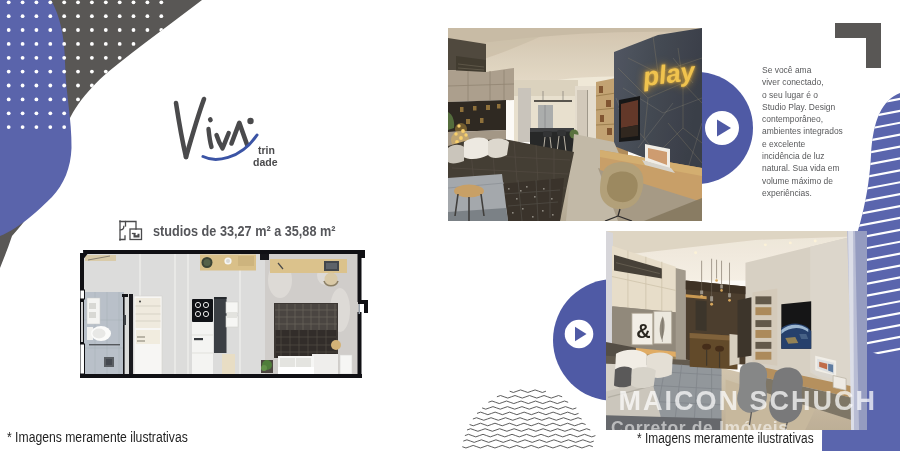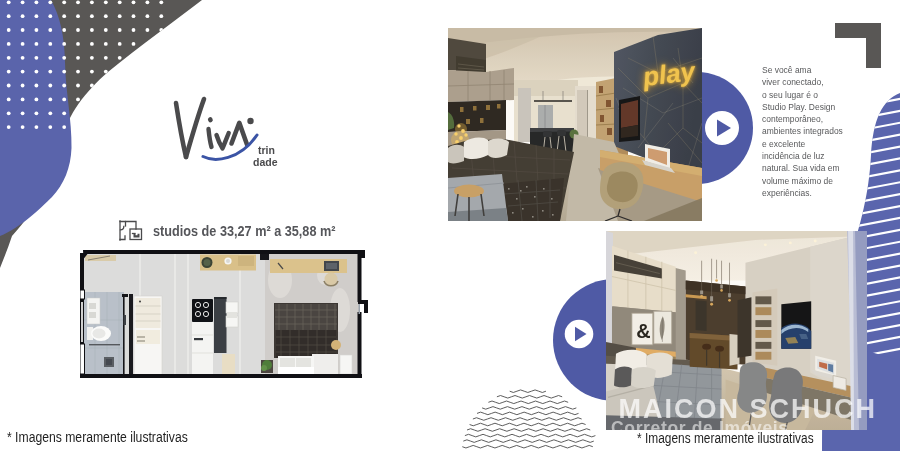--- a/index.html
+++ b/index.html
@@ -759,20 +759,20 @@
 </svg>
 
 <svg class="abs" style="left:835px;top:23px" width="46" height="45" viewBox="0 0 46 45">
   <path d="M0,0 H46 V45 H31 V15 H0 Z" fill="#595755"></path>
 </svg>
 
 <div class="abs" style="left:762px;top:64px;width:118px;font-size:9.5px;line-height:12.3px;color:#58595b;transform:scaleX(0.89);transform-origin:0 0;">
 Se você ama<br>viver conectado,<br>o seu lugar é o<br>Studio Play. Design<br>contemporâneo,<br>ambientes integrados<br>e excelente<br>incidência de luz<br>natural. Sua vida em<br>volume máximo de<br>experiências.
 </div>
 
-<div class="abs" style="left:611px;top:394px;width:266px;text-align:right;font-size:27px;font-weight:bold;color:rgba(255,255,255,0.72);letter-spacing:2px;white-space:nowrap;">MAICON SCHUCH</div>
+<div class="abs" style="left:611px;top:386px;width:266px;text-align:right;font-size:27px;font-weight:bold;color:rgba(255,255,255,0.72);letter-spacing:2px;white-space:nowrap;">MAICON SCHUCH</div>
 <div class="abs" style="left:611px;top:418px;width:266px;text-align:left;font-size:17.5px;color:rgba(255,255,255,0.55);letter-spacing:0.65px;white-space:nowrap;font-weight:bold;">Corretor de Imóveis</div>
 
 <div class="abs" style="left:7px;top:429px;font-size:14px;color:#1f1f1f;transform:scaleX(0.87);transform-origin:0 0;white-space:nowrap;">* Imagens meramente ilustrativas</div>
 
 <div class="abs" style="left:637px;top:430px;font-size:14px;color:#1f1f1f;transform:scaleX(0.85);transform-origin:0 0;white-space:nowrap;">* Imagens meramente ilustrativas</div>
 
 </div>
 
 </body></html>

